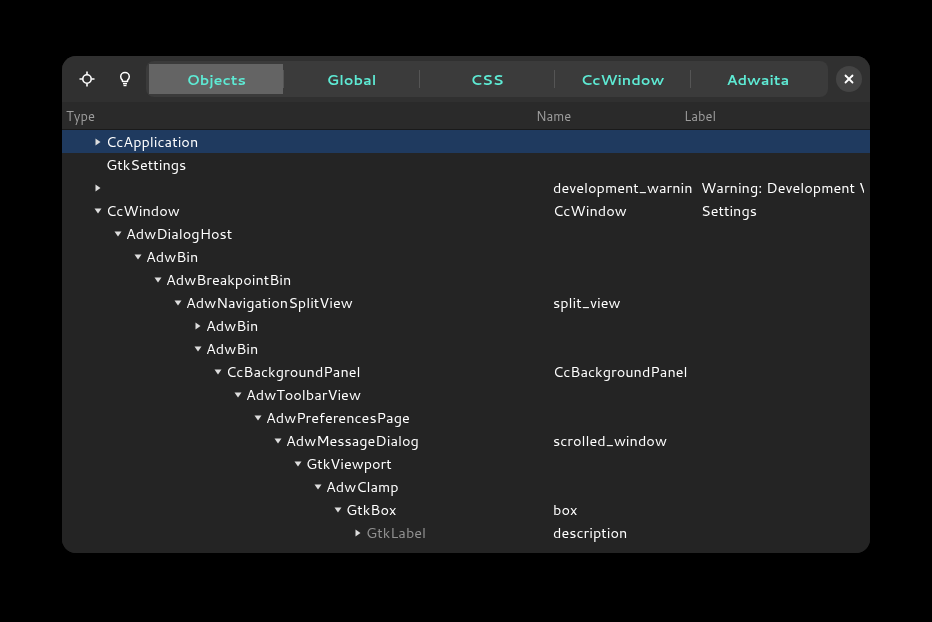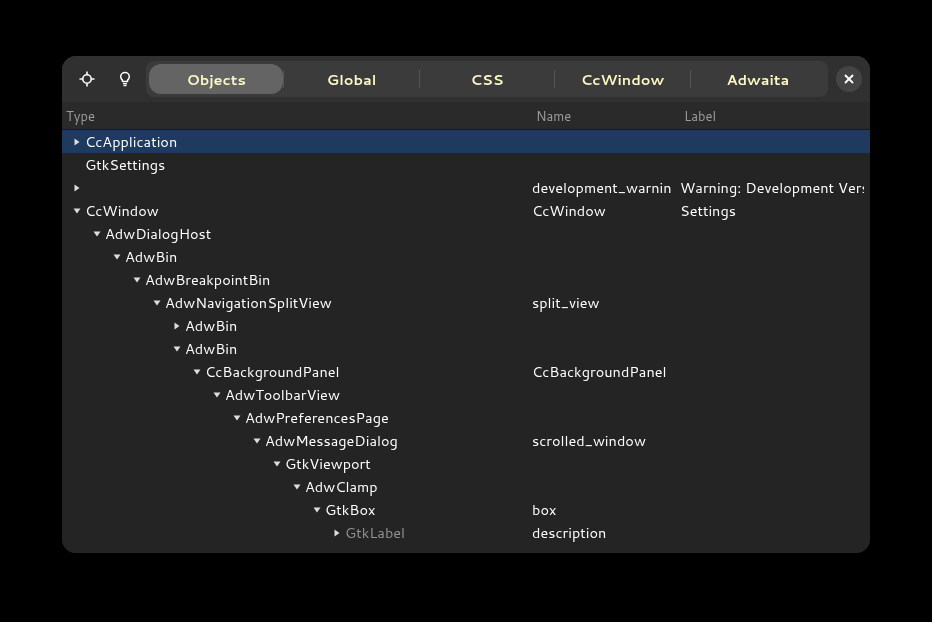--- a/index.html
+++ b/index.html
@@ -58,22 +58,22 @@
     border-radius: 8px;
     padding: 3px;
     flex: 1;
     height: 36px;
   }
   .tab {
     flex: 1;
     display: flex;
     align-items: center;
     justify-content: center;
-    border-radius: 12px;
-    color: #fef9c3;
+    border-radius: 0;
+    color: #5eead4;
     font-weight: 600;
     position: relative;
   }
   .tab.active {
     background: #646464;
   }
   .tab-sep {
     width: 1px;
     background: #555;
     margin: 6px 0;
@@ -104,20 +104,21 @@
     white-space: nowrap;
   }
   .row.selected {
     background: #1f3a5f;
   }
   .cell-type {
     width: 470px;
     display: flex;
     align-items: center;
     overflow: hidden;
+    margin-left: 21px;
   }
   .cell-name {
     width: 148px;
     overflow: hidden;
     text-overflow: clip;
   }
   .cell-label {
     flex: 1;
     overflow: hidden;
     text-overflow: clip;

